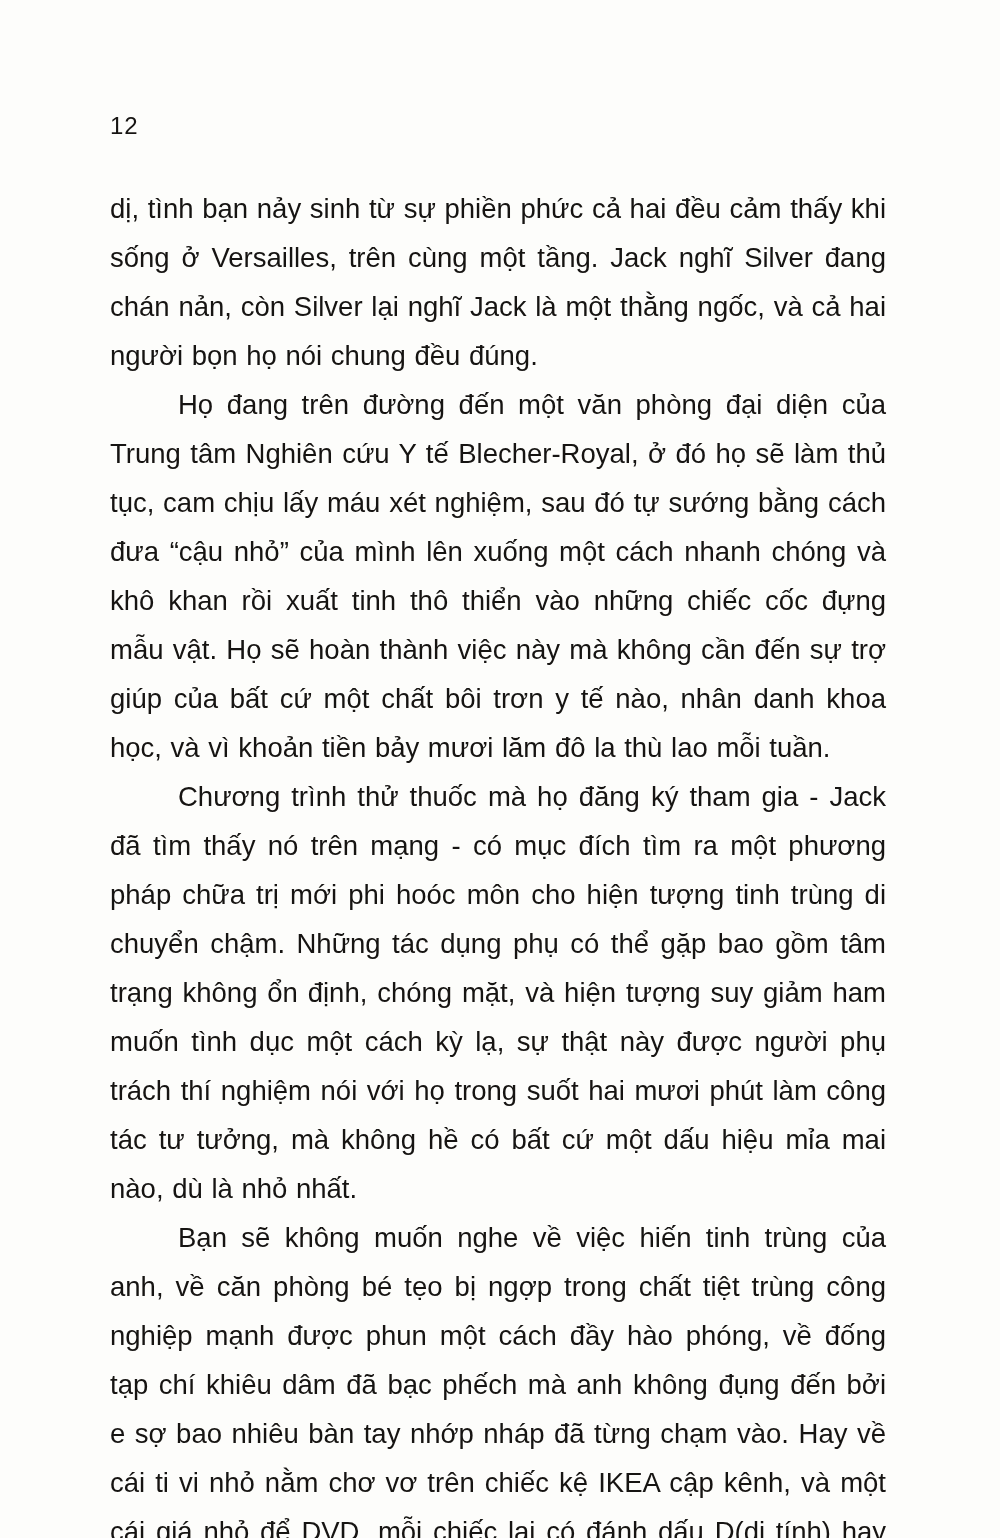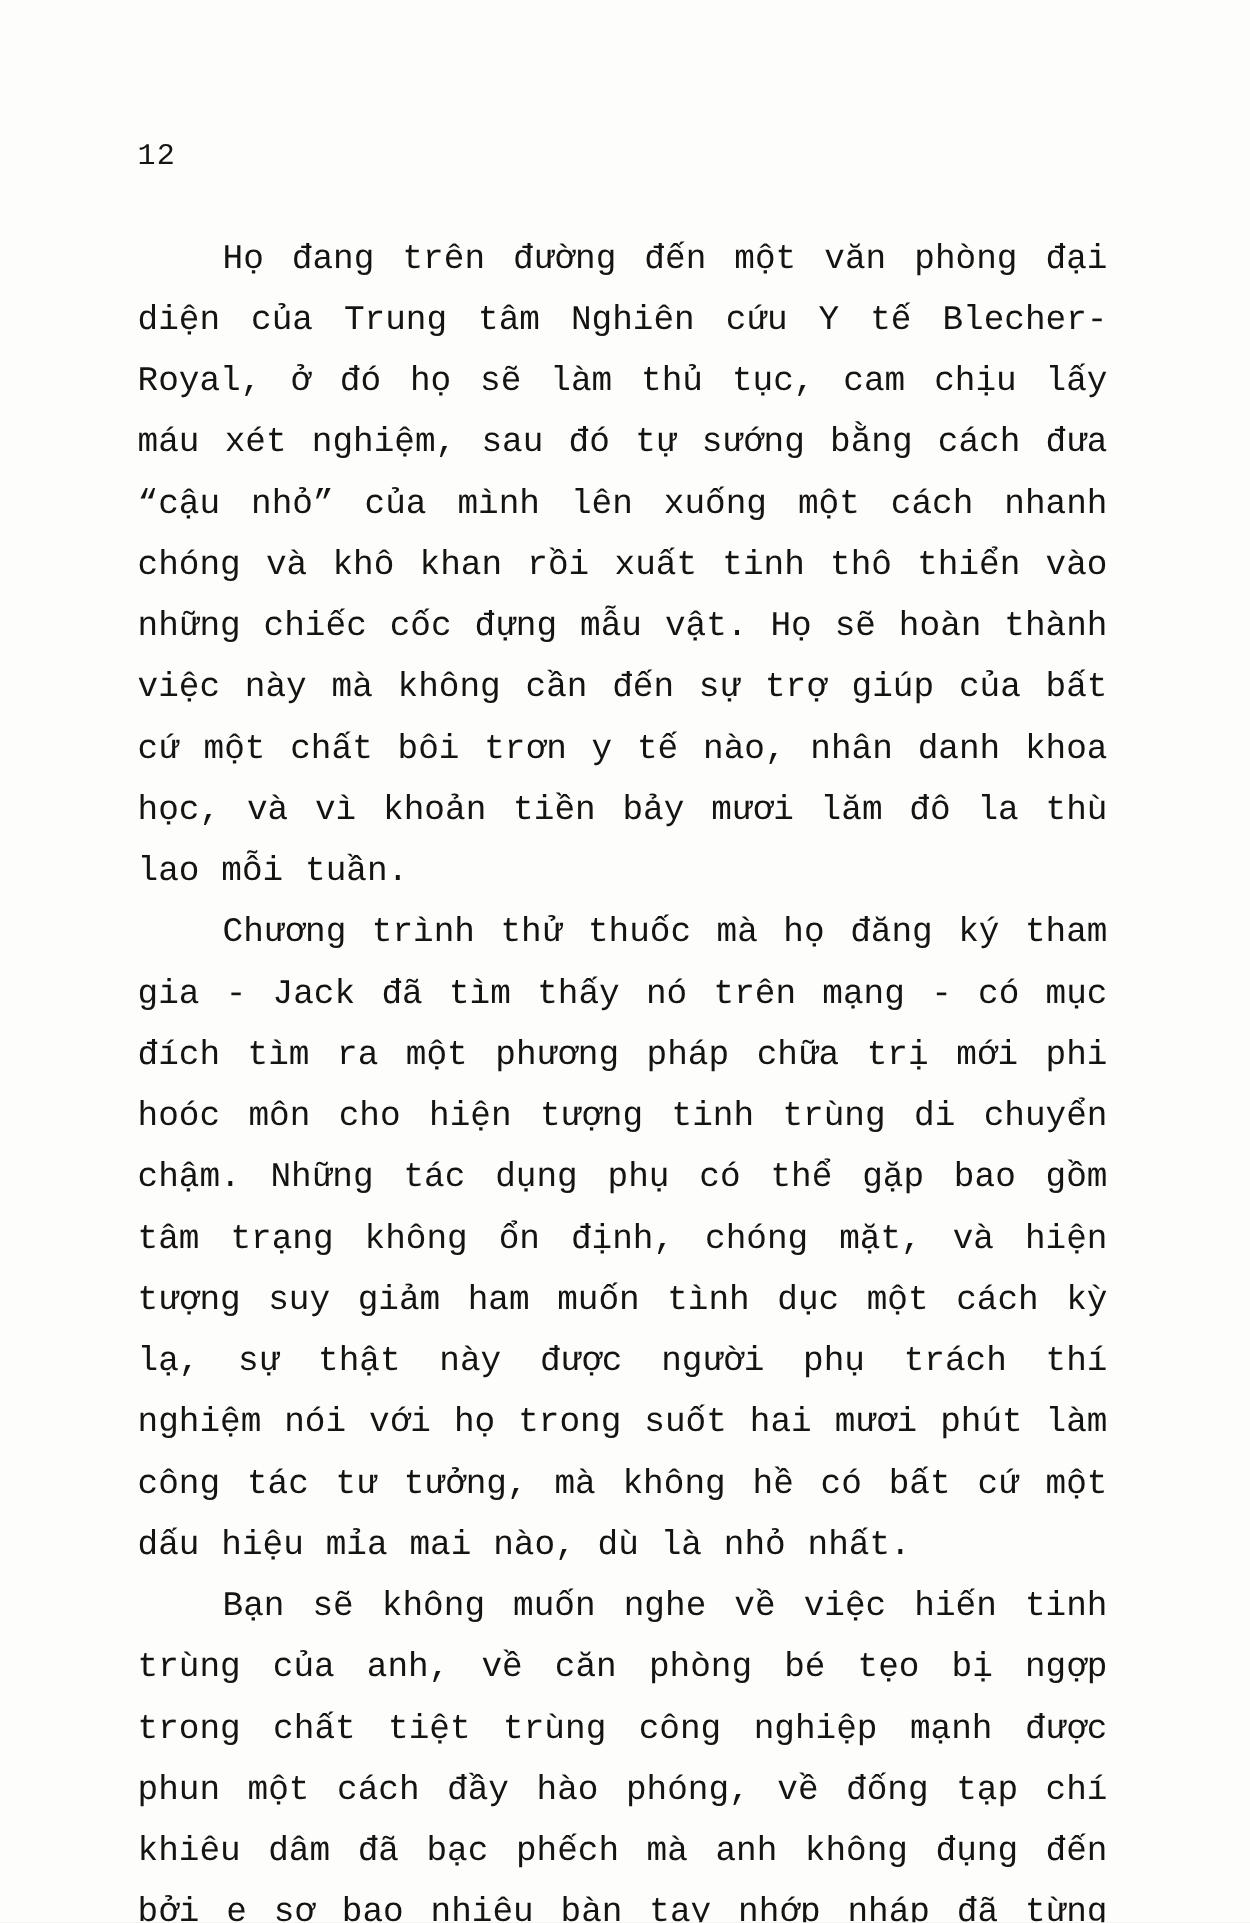--- a/index.html
+++ b/index.html
@@ -9,21 +9,21 @@
   }
   .page {
     position: relative;
     width: 1000px;
     height: 1538px;
     margin: 0 auto;
     background: #fefefdff;
     background-color: #fdfdfb;
     box-sizing: border-box;
     padding: 112px 114px 0 110px;
-    font-family: Liberation Mono, monospace;
+    font-family: Liberation Sans, sans-serif;
     color: #161412;
     overflow: hidden;
   }
   .page-header {
     display: flex;
     justify-content: space-between;
     align-items: baseline;
     margin-bottom: 44px;
   }
   .page-number {
@@ -50,18 +50,19 @@
 </head>
 <body>
 
 <div class="page">
 
   <header class="page-header">
     <span class="page-number">12</span>
   </header>
 
   <main class="page-body">
+    <p class="para">dị, tình bạn nảy sinh từ sự phiền phức cả hai đều cảm thấy khi sống ở Versailles, trên cùng một tầng. Jack nghĩ Silver đang chán nản, còn Silver lại nghĩ Jack là một thằng ngốc, và cả hai người bọn họ nói chung đều đúng.</p>
     <p class="para indent">Họ đang trên đường đến một văn phòng đại diện của Trung tâm Nghiên cứu Y tế Blecher-Royal, ở đó họ sẽ làm thủ tục, cam chịu lấy máu xét nghiệm, sau đó tự sướng bằng cách đưa “cậu nhỏ” của mình lên xuống một cách nhanh chóng và khô khan rồi xuất tinh thô thiển vào những chiếc cốc đựng mẫu vật. Họ sẽ hoàn thành việc này mà không cần đến sự trợ giúp của bất cứ một chất bôi trơn y tế nào, nhân danh khoa học, và vì khoản tiền bảy mươi lăm đô la thù lao mỗi tuần.</p>
     <p class="para indent">Chương trình thử thuốc mà họ đăng ký tham gia - Jack đã tìm thấy nó trên mạng - có mục đích tìm ra một phương pháp chữa trị mới phi hoóc môn cho hiện tượng tinh trùng di chuyển chậm. Những tác dụng phụ có thể gặp bao gồm tâm trạng không ổn định, chóng mặt, và hiện tượng suy giảm ham muốn tình dục một cách kỳ lạ, sự thật này được người phụ trách thí nghiệm nói với họ trong suốt hai mươi phút làm công tác tư tưởng, mà không hề có bất cứ một dấu hiệu mỉa mai nào, dù là nhỏ nhất.</p>
     <p class="para indent">Bạn sẽ không muốn nghe về việc hiến tinh trùng của anh, về căn phòng bé tẹo bị ngợp trong chất tiệt trùng công nghiệp mạnh được phun một cách đầy hào phóng, về đống tạp chí khiêu dâm đã bạc phếch mà anh không đụng đến bởi e sợ bao nhiêu bàn tay nhớp nháp đã từng chạm vào. Hay về cái ti vi nhỏ nằm chơ vơ trên chiếc kệ IKEA cập kênh, và một cái giá nhỏ để DVD, mỗi chiếc lại có đánh dấu D(dị tính) hay Đ(đồng tính). Bạn cũng sẽ không muốn nghe kể chuyện anh không cần ngồi xuống ghế hoặc xem đĩa, mà chỉ đứng ở giữa</p>
   </main>
 
 </div>
 
 </body></html>

